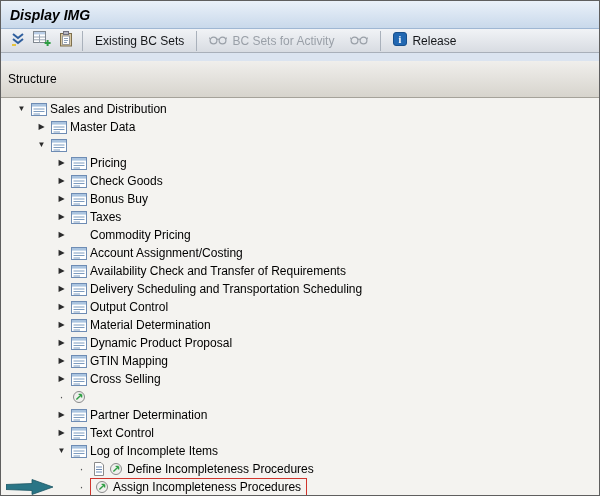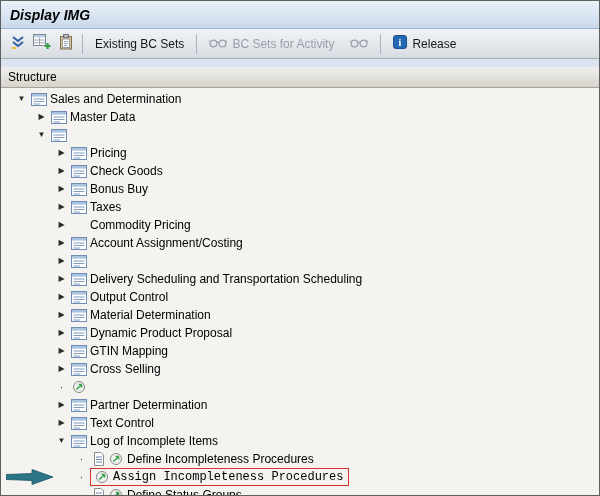--- a/index.html
+++ b/index.html
@@ -21,21 +21,21 @@
     border-bottom: 1px solid #9fb7d3;
     display: flex; align-items: center;
     padding: 0 9px;
   }
   .title {
     font-size: 14px; font-weight: bold; font-style: italic; color: #000; text-align: center;
   }
 
   
   .toolbar {
-    height: 30px;
+    height: 24px;
     background: linear-gradient(#f1f3f6, #d8dce2);
     border-bottom: 1px solid #a8afb9;
     display: flex; align-items: center;
     padding: 0 5px;
     white-space: nowrap;
     overflow: hidden;
   }
   .tb-icon-btn {
     width: 24px; height: 24px;
     display: inline-flex; align-items: center; justify-content: center;
@@ -51,21 +51,21 @@
     flex: none;
   }
   .tb-btn.disabled { color: #9aa0a8; cursor: default; }
   .tb-sep { width: 1px; height: 20px; background: #a9b1bb; margin: 0 4px; flex: none; }
 
   
   .gap-band { height: 8px; background: #dbe4f0; }
 
   
   .structure-header {
-    height: 21px;
+    height: 37px;
     background: linear-gradient(#f0efec, #d7d4cd);
     border-bottom: 1px solid #a5a29a;
     font-size: 12px; color: #000;
     display: flex; align-items: center;
     padding: 0 7px;
   }
 
   
   .tree {
     background: #f4f3f0;
@@ -206,21 +206,21 @@
         <span class="expander">▼</span>
         <span class="tree-icon">
           <svg width="16" height="13" viewBox="0 0 16 13">
             <rect x="0.5" y="0.5" width="15" height="12" fill="#ffffff" stroke="#6e8cb4"></rect>
             <rect x="1" y="1" width="14" height="2.6" fill="#aac4e0"></rect>
             <line x1="2.5" y1="6" x2="13.5" y2="6" stroke="#7d9cc0"></line>
             <line x1="2.5" y1="8.5" x2="13.5" y2="8.5" stroke="#7d9cc0"></line>
             <line x1="2.5" y1="11" x2="9" y2="11" stroke="#7d9cc0"></line>
           </svg>
         </span>
-        <span class="tree-label">Sales and Determination</span>
+        <span class="tree-label">Sales and Distribution</span>
       </div>
       <div class="tree-row" style="padding-left: 32px;">
         <span class="expander">▶</span>
         <span class="tree-icon">
           <svg width="16" height="13" viewBox="0 0 16 13">
             <rect x="0.5" y="0.5" width="15" height="12" fill="#ffffff" stroke="#6e8cb4"></rect>
             <rect x="1" y="1" width="14" height="2.6" fill="#aac4e0"></rect>
             <line x1="2.5" y1="6" x2="13.5" y2="6" stroke="#7d9cc0"></line>
             <line x1="2.5" y1="8.5" x2="13.5" y2="8.5" stroke="#7d9cc0"></line>
             <line x1="2.5" y1="11" x2="9" y2="11" stroke="#7d9cc0"></line>
@@ -314,20 +314,21 @@
         <span class="expander">▶</span>
         <span class="tree-icon">
           <svg width="16" height="13" viewBox="0 0 16 13">
             <rect x="0.5" y="0.5" width="15" height="12" fill="#ffffff" stroke="#6e8cb4"></rect>
             <rect x="1" y="1" width="14" height="2.6" fill="#aac4e0"></rect>
             <line x1="2.5" y1="6" x2="13.5" y2="6" stroke="#7d9cc0"></line>
             <line x1="2.5" y1="8.5" x2="13.5" y2="8.5" stroke="#7d9cc0"></line>
             <line x1="2.5" y1="11" x2="9" y2="11" stroke="#7d9cc0"></line>
           </svg>
         </span>
+        <span class="tree-label">Availability Check and Transfer of Requirements</span>
       </div>
       <div class="tree-row" style="padding-left: 52px;">
         <span class="expander">▶</span>
         <span class="tree-icon">
           <svg width="16" height="13" viewBox="0 0 16 13">
             <rect x="0.5" y="0.5" width="15" height="12" fill="#ffffff" stroke="#6e8cb4"></rect>
             <rect x="1" y="1" width="14" height="2.6" fill="#aac4e0"></rect>
             <line x1="2.5" y1="6" x2="13.5" y2="6" stroke="#7d9cc0"></line>
             <line x1="2.5" y1="8.5" x2="13.5" y2="8.5" stroke="#7d9cc0"></line>
             <line x1="2.5" y1="11" x2="9" y2="11" stroke="#7d9cc0"></line>
@@ -461,21 +462,21 @@
         <span class="tree-icon">
           <svg width="14" height="14" viewBox="0 0 14 14">
             <circle cx="7" cy="7" r="5.5" fill="#f0f0ee" stroke="#8a8a8a"></circle>
             <path d="M4.4 9.6 L9.6 4.4 M9.6 4.4 L6.6 4.4 M9.6 4.4 L9.6 7.4" stroke="#2f9e44" stroke-width="1.4" fill="none"></path>
           </svg>
         </span>
         <span class="tree-label">Define Incompleteness Procedures</span>
       </div>
       <div class="tree-row" style="padding-left: 72px;">
         <span class="expander leaf">·</span>
-        <span class="hl-wrap" style="border-color: rgb(208, 52, 44); font-family: Liberation Mono, monospace;">
+        <span class="hl-wrap" style="border-color: rgb(208, 52, 44);">
           <span class="tree-icon">
             <svg width="14" height="14" viewBox="0 0 14 14">
               <circle cx="7" cy="7" r="5.5" fill="#f0f0ee" stroke="#8a8a8a"></circle>
               <path d="M4.4 9.6 L9.6 4.4 M9.6 4.4 L6.6 4.4 M9.6 4.4 L9.6 7.4" stroke="#2f9e44" stroke-width="1.4" fill="none"></path>
             </svg>
           </span>
           <span class="tree-label">Assign Incompleteness Procedures</span>
         </span>
         <span class="annotation-arrow"><svg width="48" height="16" viewBox="0 0 48 16">
             <polygon points="0,5.5 26,4.5 26,0.5 47,8 26,15.5 26,11.5 0,10.5" fill="#2a7586" stroke="#1d5563" stroke-width="0.8"></polygon>

